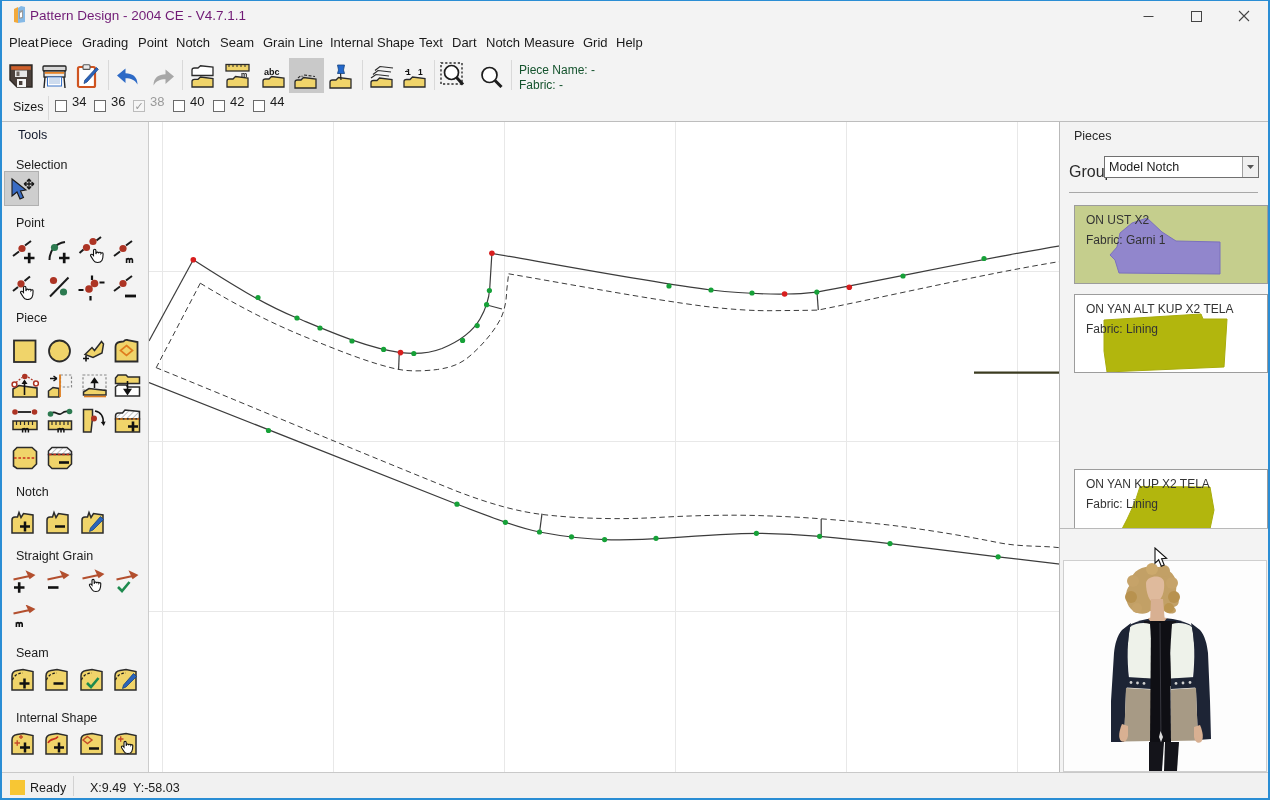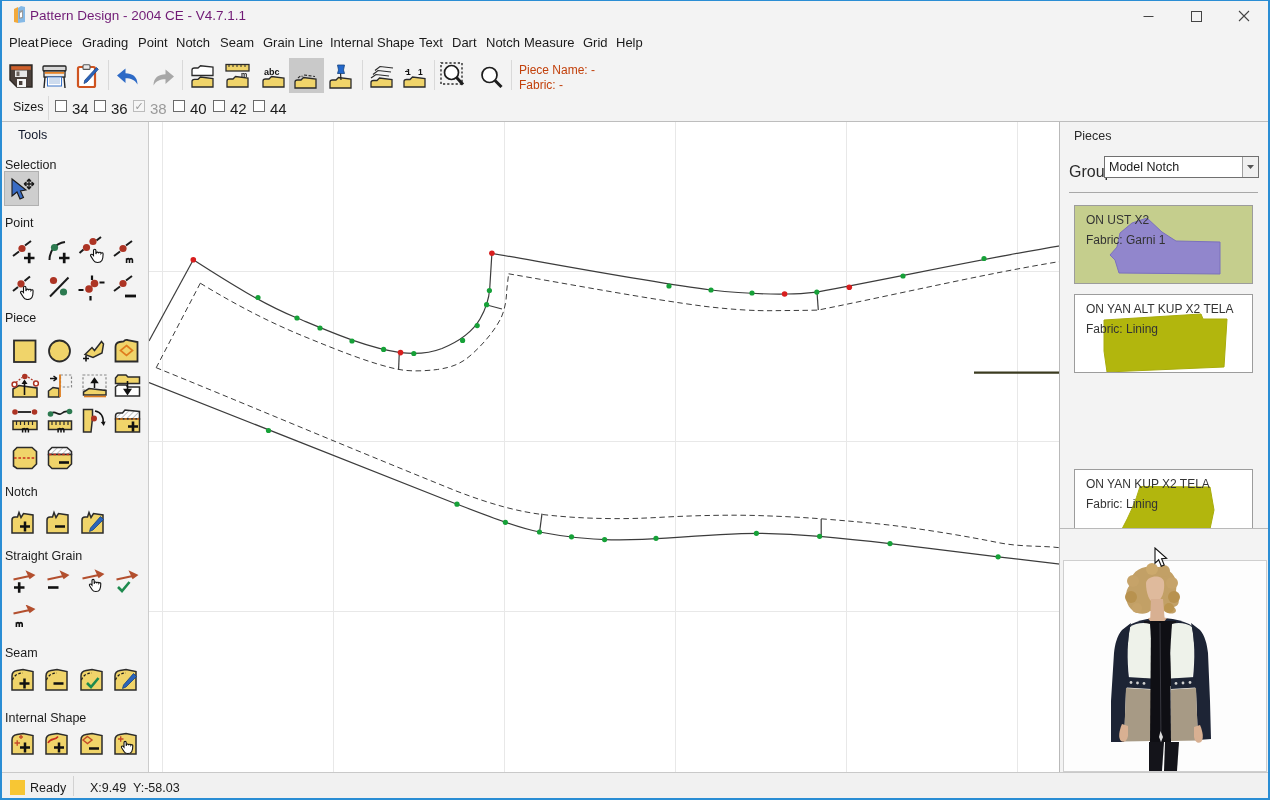--- a/index.html
+++ b/index.html
@@ -15,44 +15,44 @@
 #title{left:30px;top:8px;font-size:13.5px;color:#701a75}
 
 #winbtns{right:2px;top:1px;height:30px;display:flex}
 .wb{width:48px;height:30px;display:flex;align-items:center;justify-content:center}
 
 #menubar{left:0;top:32px;width:1270px;height:23px;font-size:13px}
 #menubar span{position:absolute;top:3px;white-space:nowrap}
 
 #toolbar{left:0;top:56px;width:1270px;height:38px}
 .tsep{position:absolute;top:4px;width:1px;height:30px;background:#d9d9d9}
-#pname{position:absolute;left:519px;top:7px;font-size:12px;color:#c2410c;line-height:15px}
+#pname{position:absolute;left:519px;top:7px;font-size:12px;color:#14532d;line-height:15px}
 
 #sizesbar{left:0;top:94px;width:1270px;height:28px;font-size:12.5px}
 #sizesbar .lbl{position:absolute;left:13px;top:6px}
 .cb{position:absolute;top:6px;width:12px;height:12px;background:#fff;border:1px solid #6b6b6b}
-.cbl{position:absolute;top:6px;font-size:15px}
+.cbl{position:absolute;top:0;font-size:13px}
 .cb.dis{border-color:#bcbcbc;background:#f6f6f6;color:#9a9a9a;font-size:11px;line-height:10px;text-align:center}
 #hline122{left:0;top:121px;width:1270px;height:1px;background:#bdbdbd}
 
 #leftpanel{left:2px;top:122px;width:146px;height:650px;background:#f3f3f3;font-size:12.5px}
-#leftpanel .sl{position:absolute;left:3px;color:#1b1b1b}
+#leftpanel .sl{position:absolute;left:14px;color:#1b1b1b}
 #leftpanel .sl2{position:absolute;left:16px;color:#0f172a}
 #selbtn{position:absolute;left:2px;top:49px;width:35px;height:35px;background:#cecece;border:1px solid #b0b0b0}
 
 #canvas{left:148px;top:122px;width:911px;height:650px;background:#fff;border-left:1px solid #cccccc}
 
 #rightpanel{left:1059px;top:122px;width:209px;height:650px;background:#f3f3f3;border-left:1px solid #b9b9b9;font-size:12.5px}
 #rp-pieces{position:absolute;left:14px;top:7px;color:#2a2a2a}
 #rp-group{position:absolute;left:9px;top:41px;color:#2a2a2a;font-size:16px}
 #combo{position:absolute;left:44px;top:34px;width:155px;height:22px;background:#fff;border:1px solid #707070}
 #combo .txt{position:absolute;left:4px;top:3px;font-size:12.5px}
 #combo .btn{position:absolute;right:0;top:0;width:16px;height:20px;background:#f0f0f0;border-left:1px solid #a0a0a0}
 #rp-sep{position:absolute;left:9px;top:70px;width:189px;height:1px;background:#a8a8a8}
-.card{position:absolute;left:14px;width:179px;height:79px;background:#fff;border:1px solid #9c9c9c;overflow:hidden}
+.card{position:absolute;left:14px;width:194px;height:79px;background:#fff;border:1px solid #9c9c9c;overflow:hidden}
 .card .t1{position:absolute;left:11px;top:7px;font-size:12px;color:#333;white-space:nowrap}
 .card .t2{position:absolute;left:11px;top:27px;font-size:12px;color:#333;white-space:nowrap}
 .card svg{position:absolute;left:0;top:0}
 #cardclip{position:absolute;left:0;top:347px;width:209px;height:59px;overflow:hidden}
 #rp-sep2{position:absolute;left:0;top:406px;width:209px;height:1px;background:#b9b9b9}
 #modelhdr{position:absolute;left:0;top:414px;width:209px;height:23px;background:#f3f3f3;border-top:1px solid #c6c6c6;border-bottom:1px solid #c6c6c6}
 #modelhdr span{position:absolute;left:13px;top:4px}
 #photo{position:absolute;left:3px;top:438px;width:204px;height:212px;background:#fff;border:1px solid #cfcfcf}
 
 #statusbar{left:0;top:772px;width:1270px;height:26px;background:#f1f1f1;border-top:1px solid #c9c9c9;font-size:12.5px}

